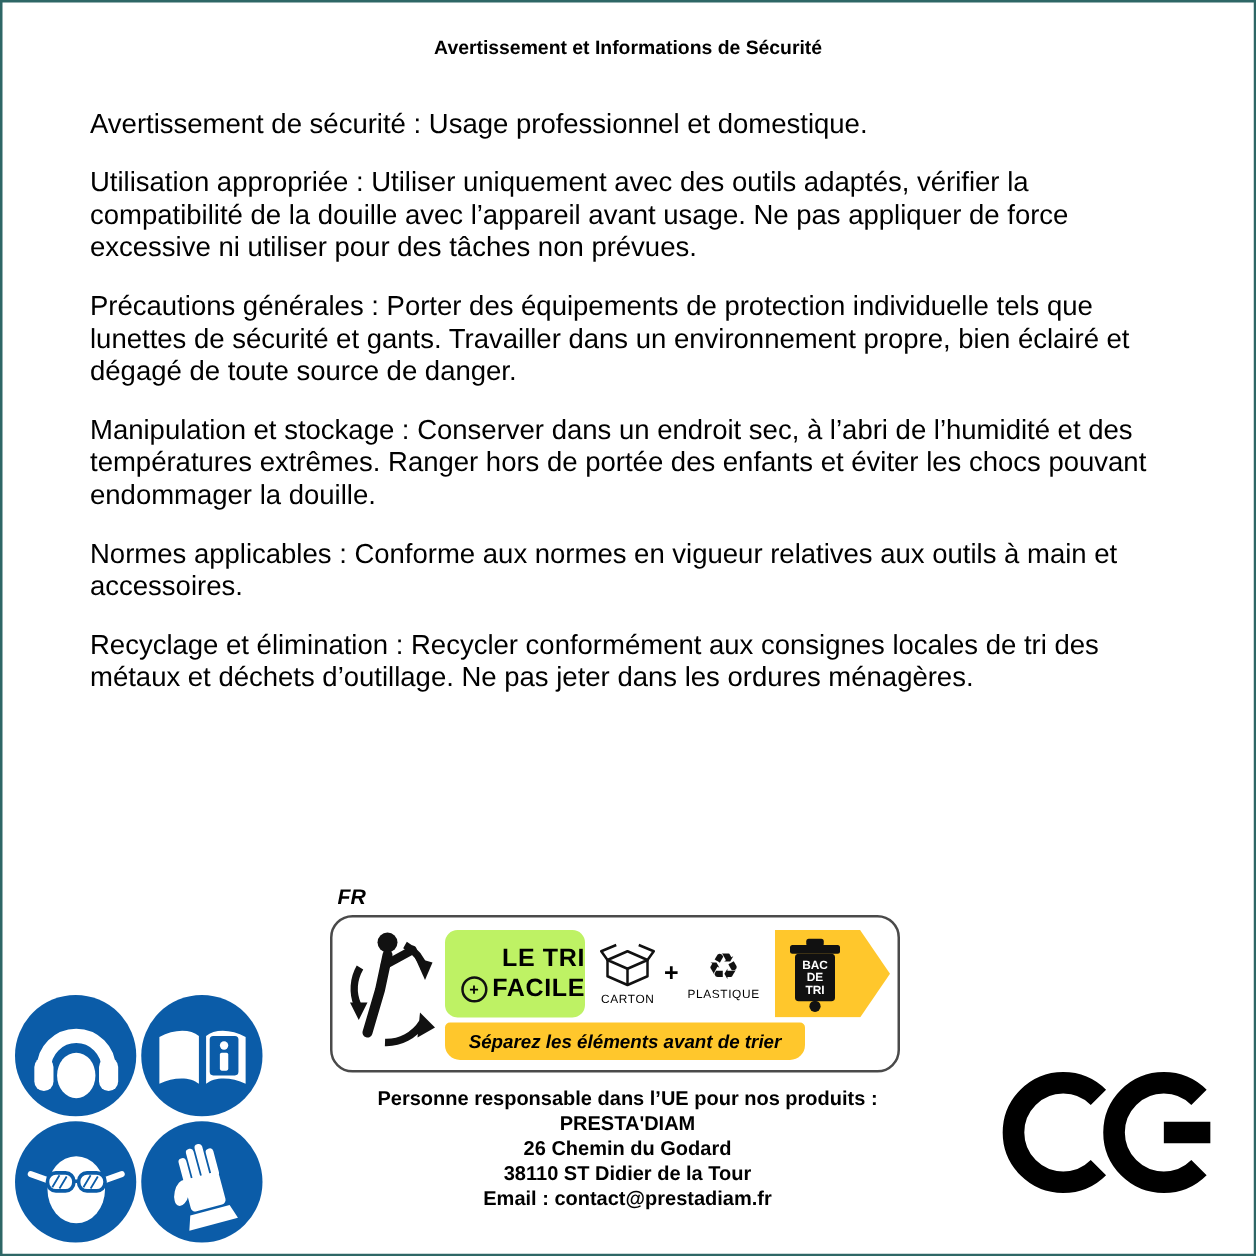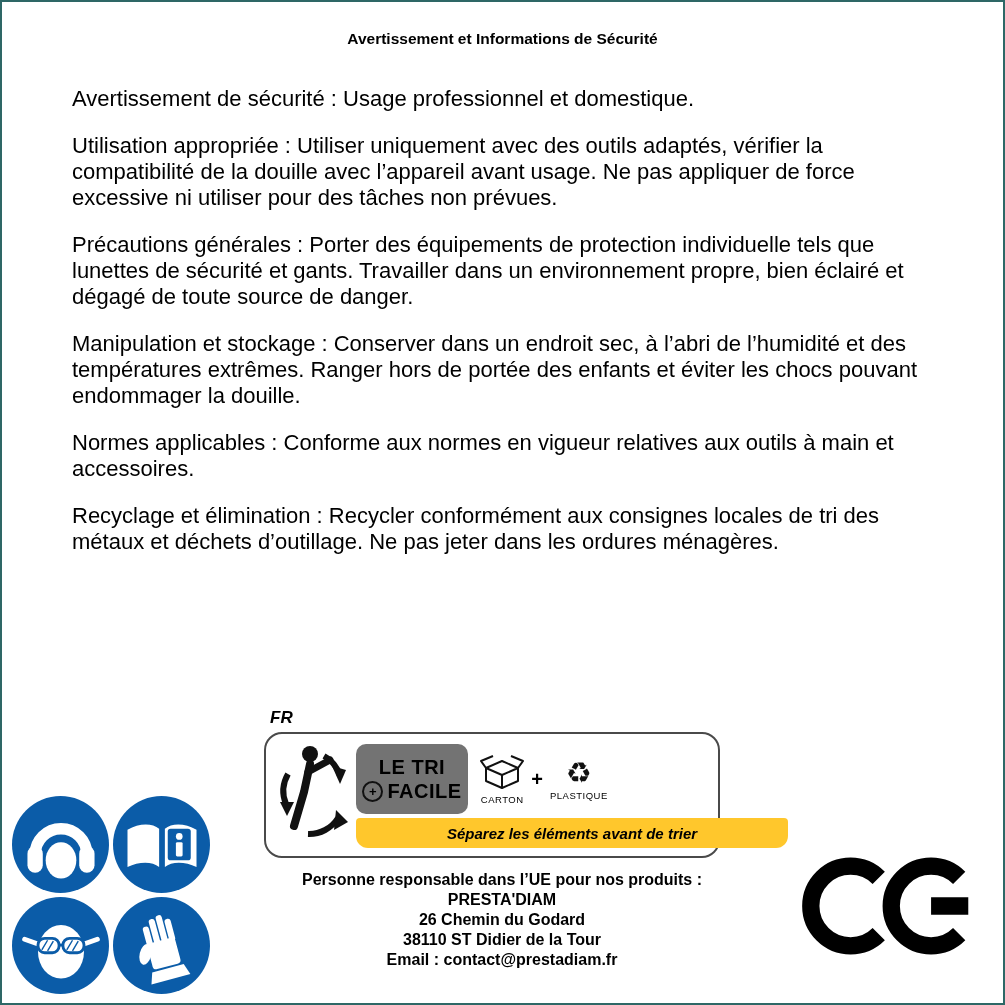--- a/index.html
+++ b/index.html
@@ -31,22 +31,22 @@
   .m-icon svg{width:92px;height:92px;}
 
   
   .fr-label{position:absolute;left:268px;top:706px;font-weight:bold;font-size:17px;font-style:italic;}
   .tri-label{
     position:absolute;left:262px;top:730px;width:456px;height:126px;
     box-sizing:border-box;border:2px solid #4a4a4a;border-radius:18px;background:#fff;
   }
   .triman{position:absolute;left:8px;top:8px;width:80px;height:104px;}
   .tri-yellowbox{
-    position:absolute;left:90px;top:10px;width:112px;height:70px;background:#737373;
-    border-radius:10px;display:flex;flex-direction:column;align-items:center;justify-content:center;
+    position:absolute;left:90px;top:10px;width:112px;height:70px;background:#bef264;
+    border-radius:10px;display:flex;flex-direction:column;align-items:flex-end;justify-content:center;
     font-weight:800;font-size:20px;line-height:24px;letter-spacing:.5px;
   }
   .facile-row{display:flex;align-items:center;gap:4px;}
   .plus-circle{
     display:inline-flex;width:17px;height:17px;border:2.5px solid #111;border-radius:50%;
     align-items:center;justify-content:center;font-size:13px;font-weight:800;line-height:1;
   }
   .tri-icons{
     position:absolute;left:204px;top:10px;width:148px;height:70px;
     display:flex;align-items:center;justify-content:center;gap:7px;
@@ -57,21 +57,21 @@
   .recycle-glyph{font-size:29px;line-height:30px;color:#111;
     font-family:"DejaVu Sans",sans-serif;}
   .bin-tag{
     position:absolute;left:354px;top:10px;width:92px;height:70px;background:#ffc72c;
     clip-path:polygon(0 0,74% 0,100% 50%,74% 100%,0 100%);
     display:flex;align-items:center;padding-left:4px;box-sizing:border-box;
   }
   .bin-tag svg{width:56px;height:64px;}
   .bin-t{font-family:"Liberation Sans","DejaVu Sans",sans-serif;font-size:9.5px;font-weight:bold;fill:#fff;}
   .tri-caption{
-    position:absolute;left:90px;top:84px;width:432px;height:30px;background:#ffc72c;
+    position:absolute;left:90px;top:84px;width:288px;height:30px;background:#ffc72c;
     border-radius:4px 4px 12px 12px;display:flex;align-items:center;justify-content:center;
     font-style:italic;font-weight:bold;font-size:15px;
   }
 
   
   .responsible{
     position:absolute;left:240px;top:868px;width:520px;text-align:center;
     font-weight:bold;font-size:16px;line-height:20px;
   }
   .responsible div{margin:0;}
@@ -176,20 +176,31 @@
         </svg>
         <span class="mat-label">CARTON</span>
       </div>
       <span class="mat-plus">+</span>
       <div class="mat">
         <span class="recycle-glyph">♻</span>
         <span class="mat-label">PLASTIQUE</span>
       </div>
     </div>
 
+    <div class="bin-tag">
+      <svg viewBox="0 0 56 64" aria-hidden="true">
+        <rect x="21" y="4" width="14" height="6" rx="2" fill="#111"></rect>
+        <rect x="8" y="9" width="40" height="7" rx="2" fill="#111"></rect>
+        <rect x="12" y="16" width="32" height="38" rx="3" fill="#111"></rect>
+        <circle cx="28" cy="58" r="4.5" fill="#111"></circle>
+        <text class="bin-t" x="28" y="28" text-anchor="middle">BAC</text>
+        <text class="bin-t" x="28" y="38" text-anchor="middle">DE</text>
+        <text class="bin-t" x="28" y="48" text-anchor="middle">TRI</text>
+      </svg>
+    </div>
 
     <div class="tri-caption">Séparez les éléments avant de trier</div>
   </div>
 
   <div class="responsible">
     <div>Personne responsable dans l’UE pour nos produits :</div>
     <div>PRESTA'DIAM</div>
     <div>26 Chemin du Godard</div>
     <div>38110 ST Didier de la Tour</div>
     <div>Email : contact@prestadiam.fr</div>

